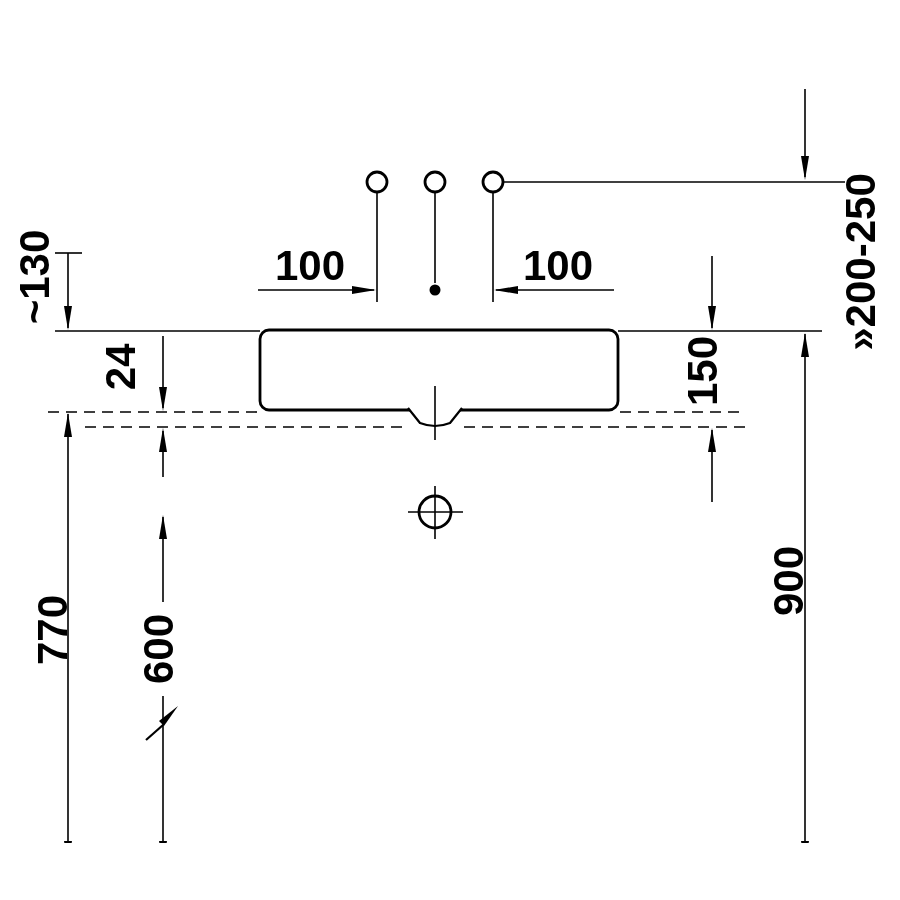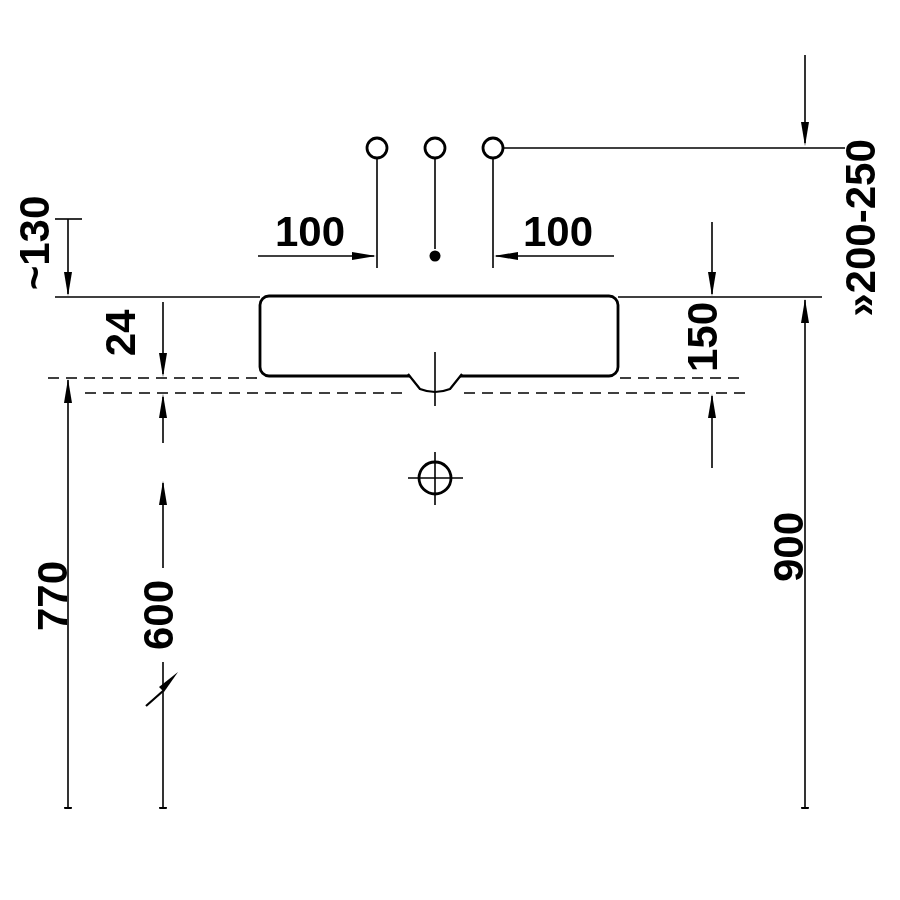--- a/index.html
+++ b/index.html
@@ -1,17 +1,17 @@
 <!DOCTYPE html>
 <html><head>
 <meta charset="utf-8">
 <style>
   html,body{margin:0;padding:0;background:#ffffff;}
   .sheet{width:900px;height:809px;background:#ffffff;position:relative;overflow:hidden;
-         font-family:"Liberation Sans",sans-serif;}
+         font-family:"Liberation Sans",sans-serif;margin-top:34px;}
   svg{display:block;}
   .dim-text{font-family:"Liberation Sans",sans-serif;font-weight:bold;font-size:42px;fill:#000;}
   .thin{stroke:#000;stroke-width:1.6;fill:none;stroke-linecap:butt;}
   .mid{stroke:#000;stroke-width:2.2;fill:none;}
   .dash{stroke:#000;stroke-width:1.6;fill:none;stroke-dasharray:11 7;}
   .thick{stroke:#000;stroke-width:2.8;fill:none;}
   .thickfill{stroke:#000;stroke-width:2.8;fill:#ffffff;}
   .solid{fill:#000;stroke:none;}
 </style>
 </head>

